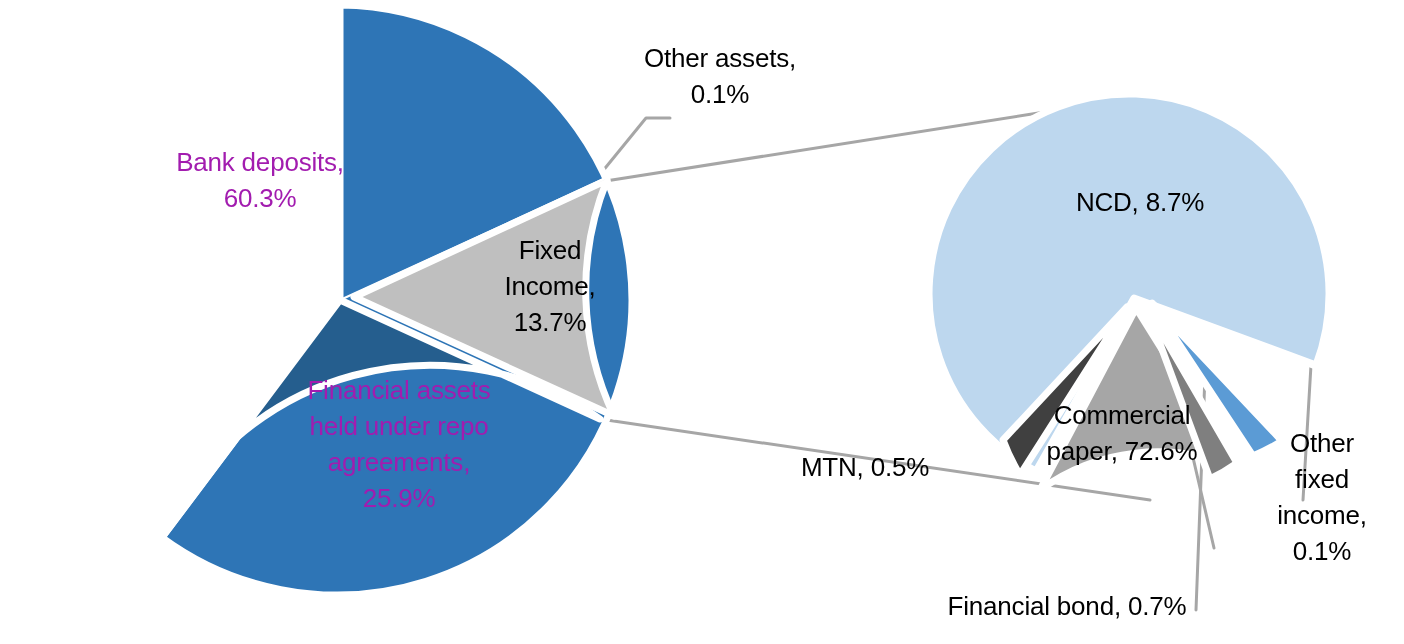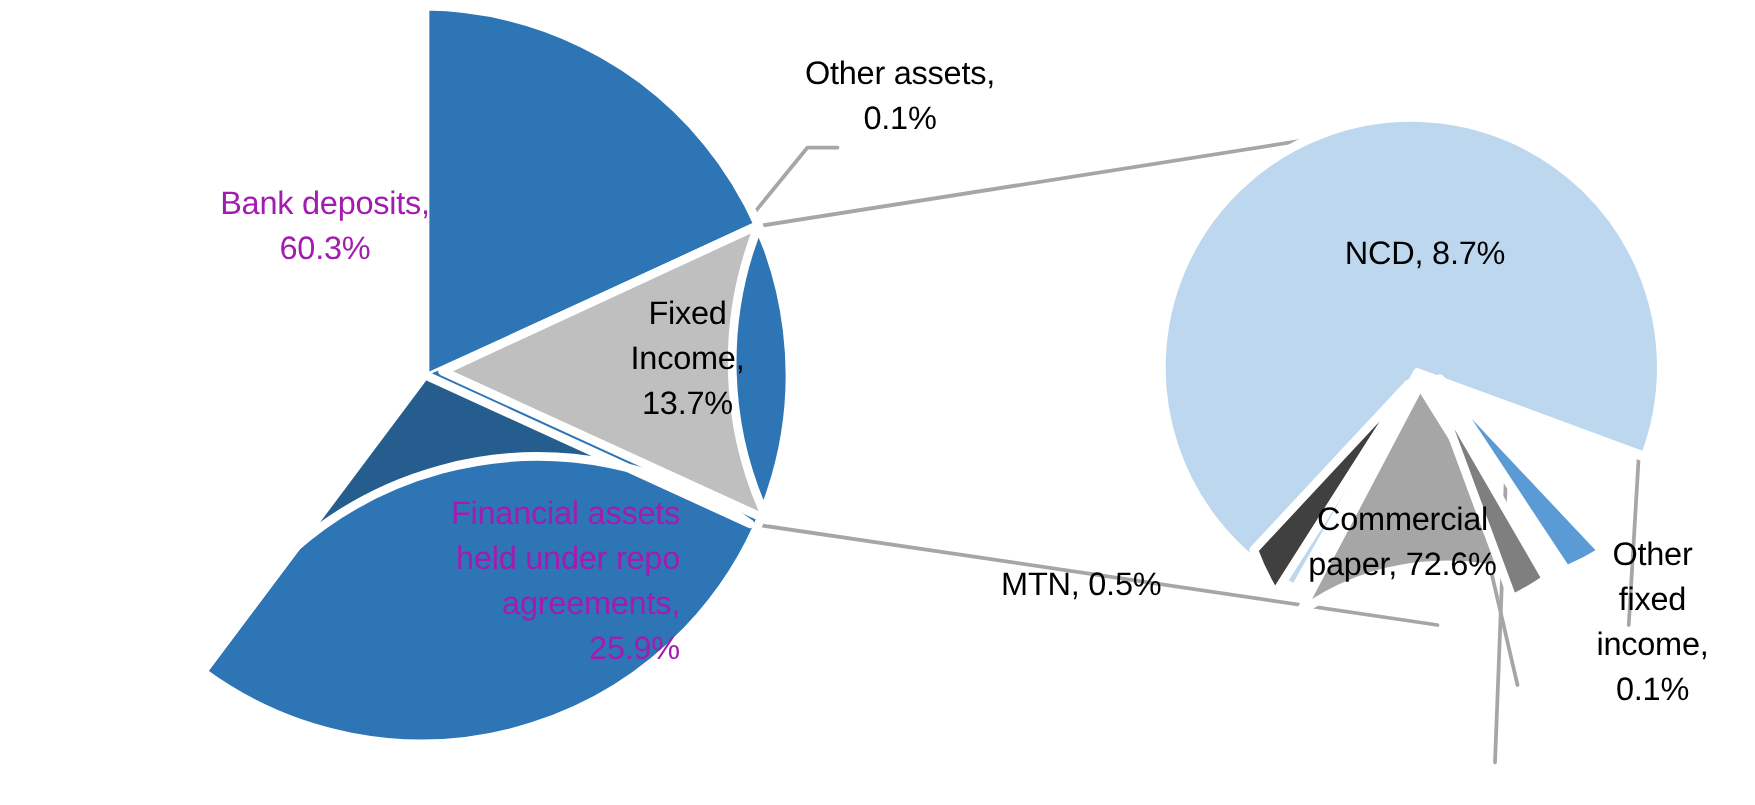--- a/index.html
+++ b/index.html
@@ -57,39 +57,40 @@
 
       <path fill="#5B9BD5" d="M 1152 303 L 1282 441 A 200 200 0 0 1 1253 456 Z"></path>
 
       <path fill="#BDD7EE" stroke-width="2" d="M 1134 298 L 1314 368 L 1313 366 Z"></path>
     </g>
   </svg>
 
   <div class="lbl lbl-white" style="left:110px; top:144px; width:300px;">Bank deposits,
 60.3%</div>
 
-  <div class="lbl lbl-white" style="left:254px; top:392px; width:290px;text-align:right;">Financial assets
+  <div class="lbl lbl-white" style="left:254px; top:372px; width:290px;">Financial assets
 held under repo
 agreements,
 25.9%</div>
 
   <div class="lbl" style="left:470px; top:232px; width:160px;">Fixed
 Income,
 13.7%</div>
 
   <div class="lbl" style="left:600px; top:40px; width:240px;">Other assets,
 0.1%</div>
 
   <div class="lbl" style="left:1030px; top:184px; width:220px;">NCD, 8.7%</div>
 
   <div class="lbl nowrap" style="left:770px; top:413px; width:190px;margin-top:36px;">MTN, 0.5%</div>
 
   <div class="lbl" style="left:1012px; top:397px; width:220px;">Commercial
 paper, 72.6%</div>
 
 
+  <div class="lbl nowrap" style="left:902px; top:588px; width:330px;">Financial bond, 0.7%</div>
 
   <div class="lbl" style="left:1252px; top:425px; width:140px;">Other
 fixed
 income,
 0.1%</div>
 
 </div>
 
 </body></html>

